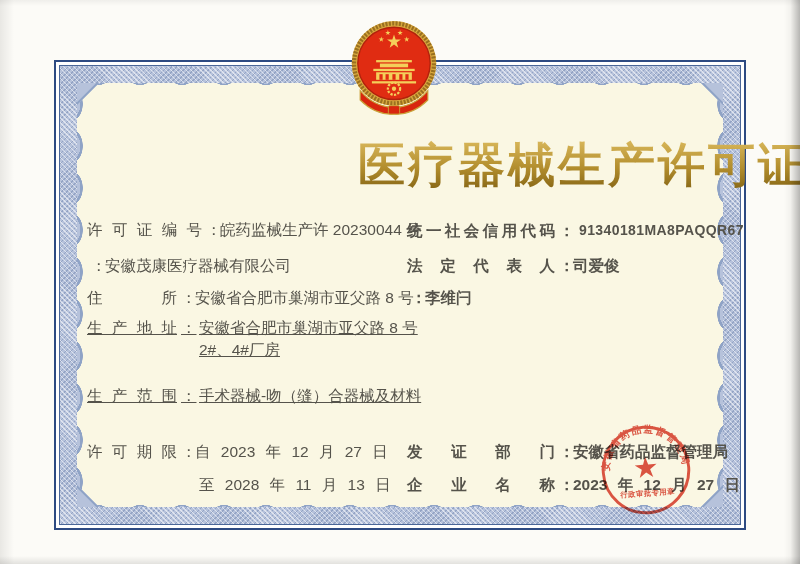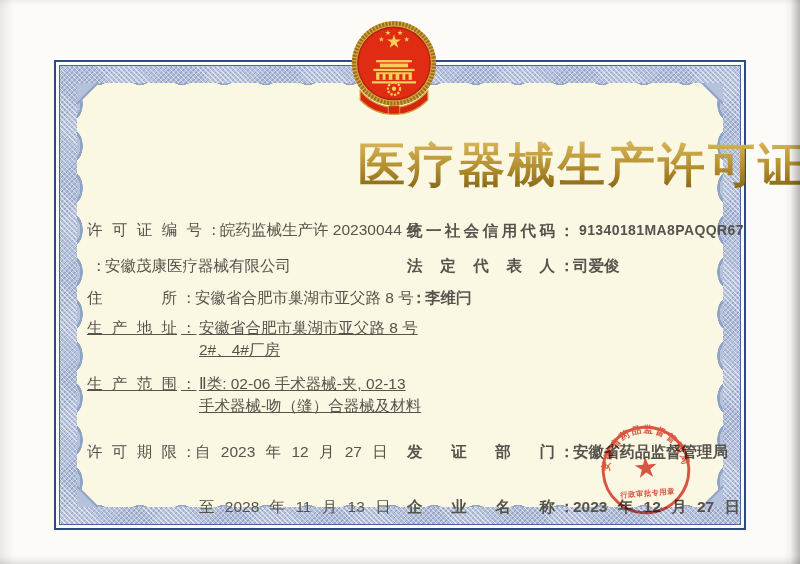--- a/index.html
+++ b/index.html
@@ -62,21 +62,21 @@
   .cr{flex:1;display:flex;align-items:flex-end;white-space:nowrap;font-weight:bold;}
   .lab{display:inline-block;text-align:justify;text-align-last:justify;flex:none;}
   .lab-l{width:115px;}
   .lab-s{width:90px;}
   .lab-r{width:148px;}
   .colon{display:inline-block;flex:none;width:14px;margin-left:4px;text-align:center;}
   .val{white-space:pre;}
   .val2{margin-left:4px;line-height:22px;white-space:pre;}
   .date{word-spacing:6px;}
   .spacer{display:inline-block;flex:none;width:112px;}
-  .r1{top:219px}.r2{top:255px}.r3{top:287px}.r4{top:317px}.r5{top:373px}.r6{top:441px}.r7{top:496px}
+  .r1{top:219px}.r2{top:255px}.r3{top:287px}.r4{top:317px}.r5{top:385px}.r6{top:441px}.r7{top:474px}
   .val-code{margin-left:6px;font-size:14px;letter-spacing:.4px;padding-top:1px;}
 
   
   .seal{position:absolute;left:600px;top:424px;width:92px;height:92px;z-index:6;
     opacity:.88;mix-blend-mode:multiply;transform:rotate(-4deg);}
   .seal svg{width:100%;height:100%;display:block;}
 </style>
 </head>
 <body>
 
@@ -178,21 +178,21 @@
         <span class="lab lab-s">生产地址</span>
           <span class="colon">：</span>
         <span class="val2"><span style="display:block">安徽省合肥市巢湖市亚父路 8 号</span><span style="display:block">2#、4#厂房</span></span>
       </div>
     </div>
 
     <div class="row r5">
       <div class="cl center">
         <span class="lab lab-s">生产范围</span>
           <span class="colon">：</span>
-        <span class="val2"><span style="display:block">Ⅱ类: 02-06 手术器械-夹, 02-13</span><span style="display:block">手术器械-吻（缝）合器械及材料</span></span>
+        <span class="val2"><span style="display:block">手术器械-吻（缝）合器械及材料</span></span>
       </div>
     </div>
 
     <div class="row r6">
       <div class="cl">
         <span class="lab lab-s">许可期限</span>
           <span class="colon">：</span>
           <span class="val date">自 2023 年 12 月 27 日</span>
       </div>
       <div class="cr">

